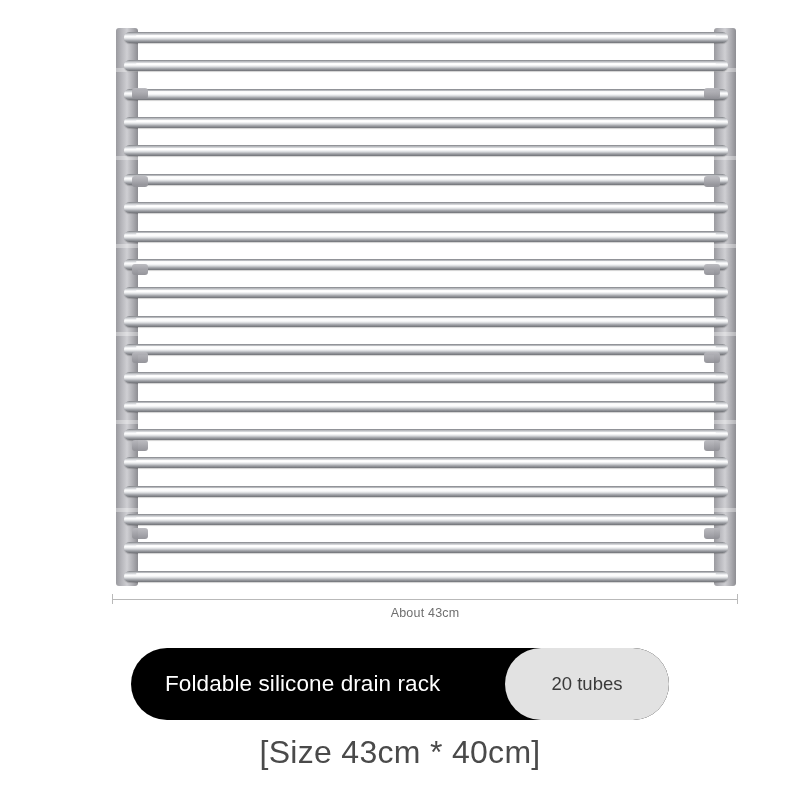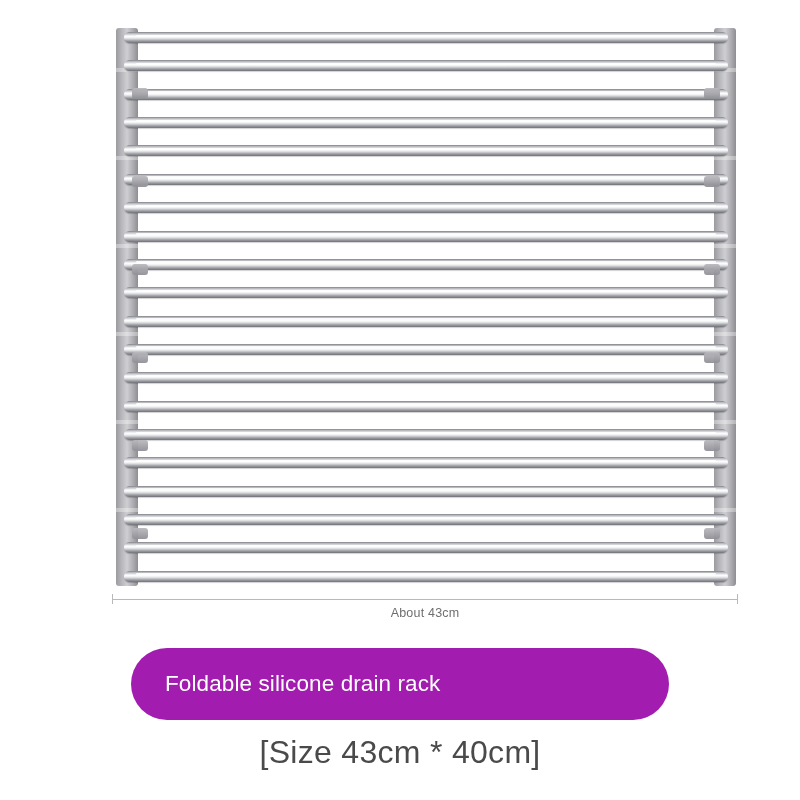--- a/index.html
+++ b/index.html
@@ -129,21 +129,21 @@
     letter-spacing: .2px;
   }
 
   
   .pill {
     position: absolute;
     left: 131px;
     top: 648px;
     width: 538px;
     height: 72px;
-    background: #a21caf;
+    background: #000000;
     border-radius: 36px;
     display: flex;
     align-items: center;
   }
   .pill-title {
     flex: 1 1 auto;
     padding-left: 34px;
     color: #ffffff;
     font-size: 22.5px;
     letter-spacing: .1px;
@@ -238,17 +238,18 @@
 
   <div class="dimension">
     <div class="dim-line"></div>
     <div class="dim-cap dim-cap-left"></div>
     <div class="dim-cap dim-cap-right"></div>
     <div class="dim-label">About 43cm</div>
   </div>
 
   <div class="pill">
     <div class="pill-title">Foldable silicone drain rack</div>
+    <div class="pill-chip">20 tubes</div>
   </div>
 
   <div class="size-caption">[Size 43cm * 40cm]</div>
 
 </div>
 
 </body></html>

